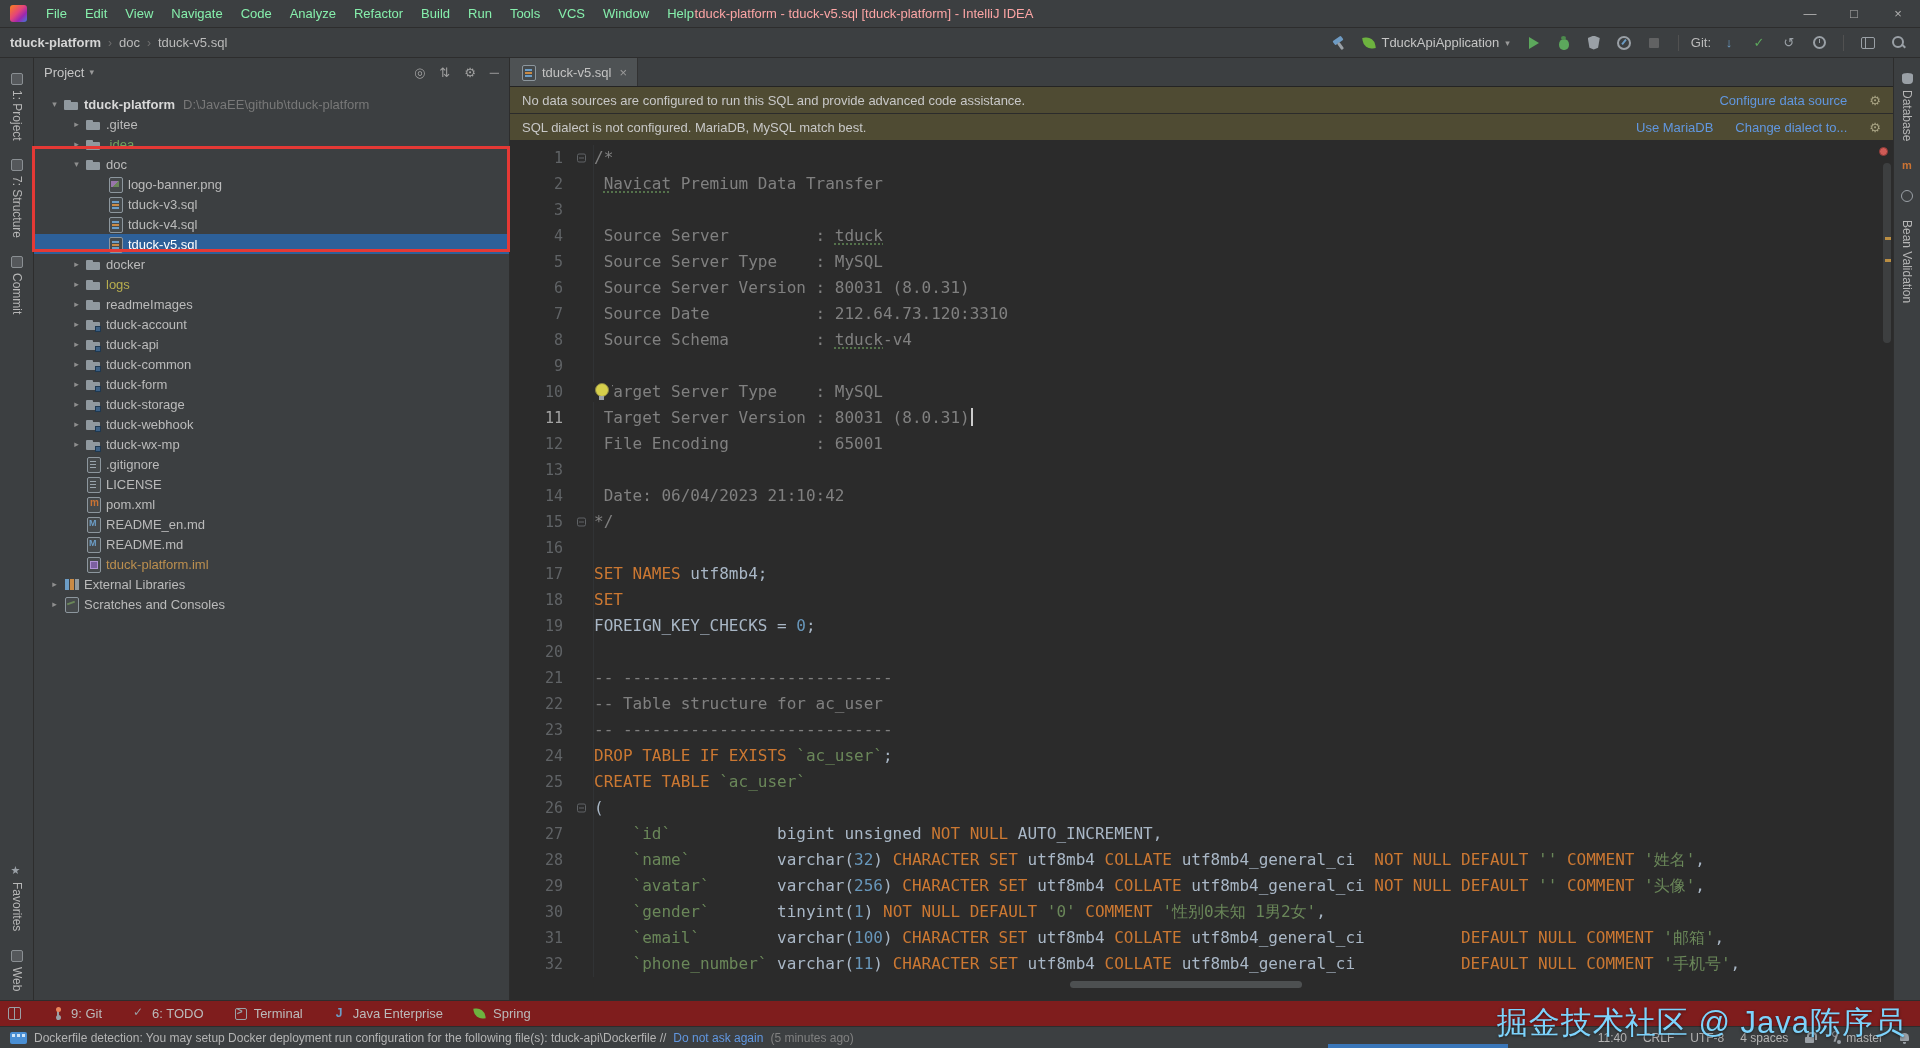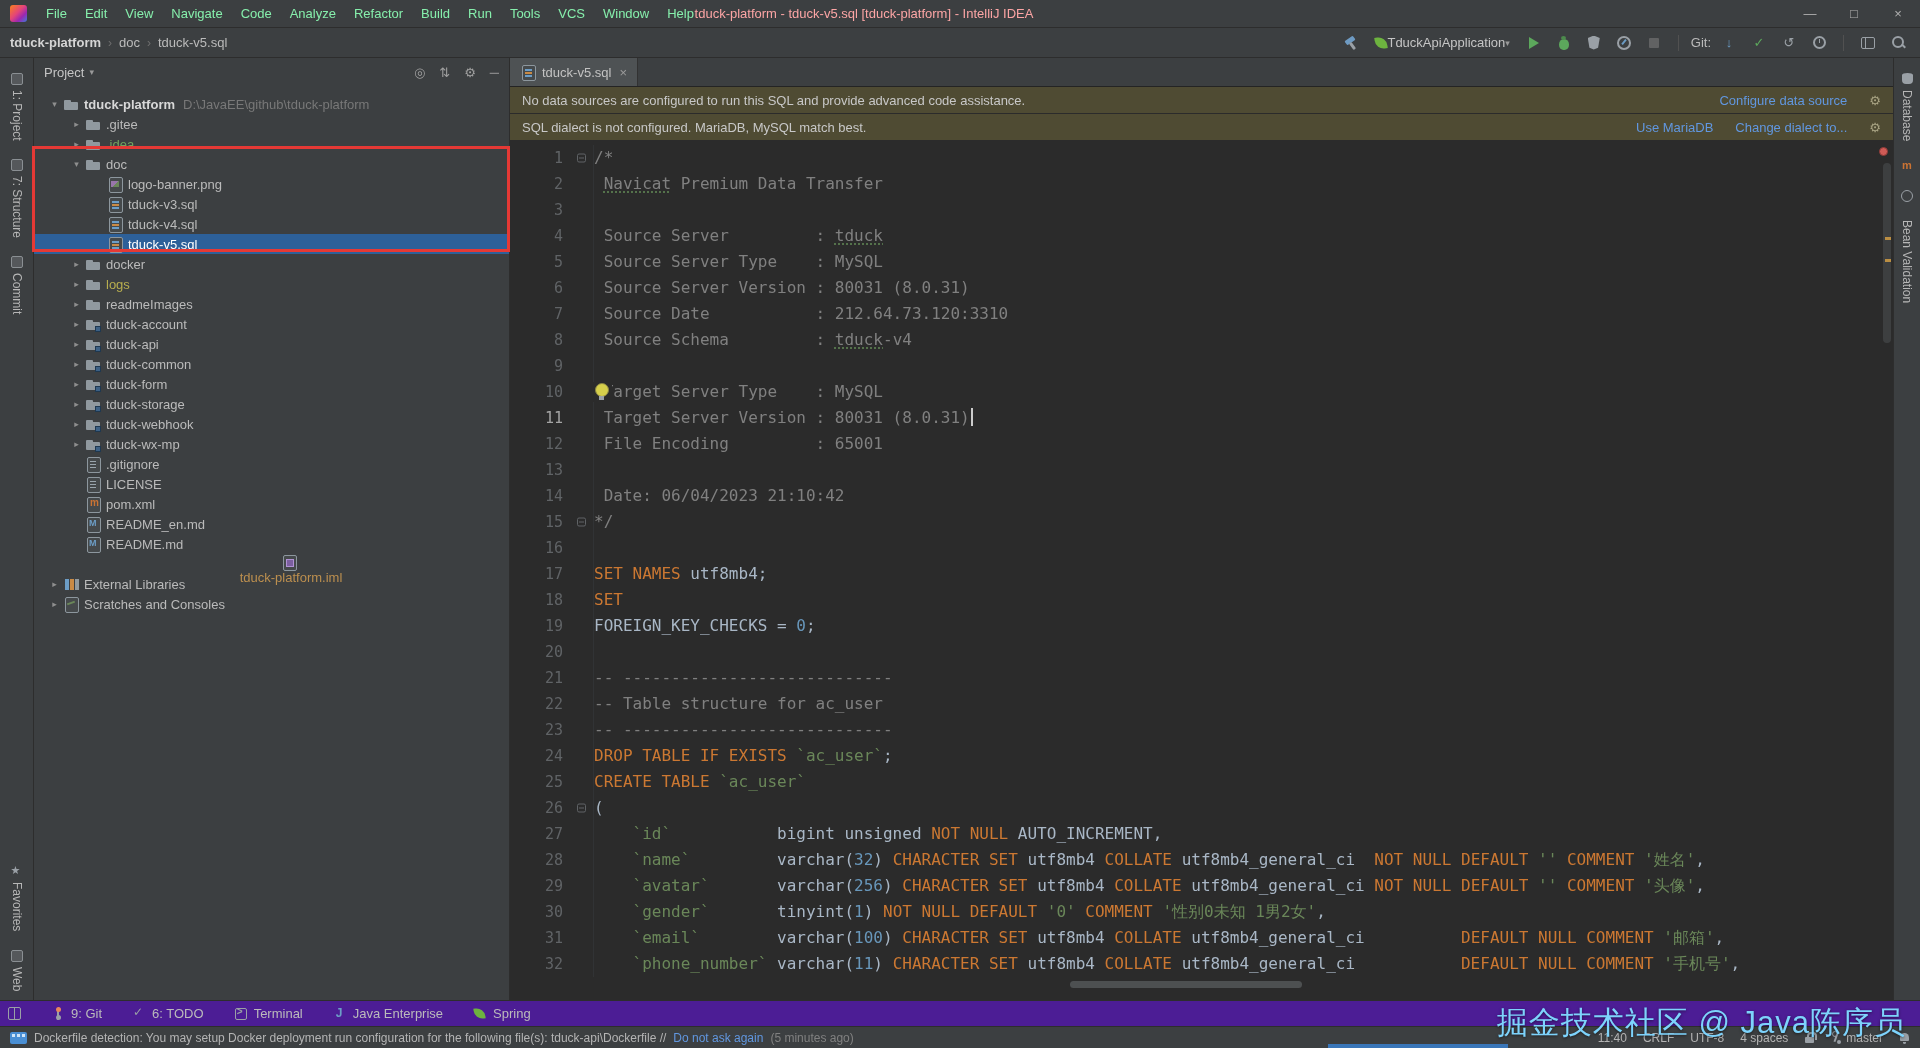--- a/index.html
+++ b/index.html
@@ -15,21 +15,21 @@
 .win-controls{margin-left:auto;display:flex;height:100%}
 .win-btn{width:44px;display:flex;align-items:center;justify-content:center;color:#b0b0b0;font-size:13px}
 
 
 .toolbar2{height:30px;display:flex;align-items:center;border-bottom:1px solid #2d2d2d;padding:0 10px;position:relative;z-index:5}
 .crumbs{display:flex;align-items:center;gap:7px}
 .crumb{color:#bbb}
 .crumb.first{color:#d5d5d5;font-weight:bold}
 .crumb-sep{color:#6e6e6e;font-size:12px}
 .toolbar-right{margin-left:auto;display:flex;align-items:center;gap:6px}
-.run-config{display:flex;align-items:center;padding:2px 6px;color:#c5c5c5}
+.run-config{display:flex;align-items:center;gap:6px;padding:2px 6px;color:#c5c5c5}
 .run-config .chev{font-size:9px;color:#9a9a9a}
 .sep-v{width:1px;height:16px;background:#515151;margin:0 6px}
 .glyph-btn{min-width:24px;height:22px;display:flex;align-items:center;justify-content:center}
 .g-blue{color:#6c9dc6;font-weight:bold}
 .g-green{color:#5ca85c;font-weight:bold}
 .g-gray{color:#9aa0a6}
 
 
 .i-hammer{position:relative;width:16px;height:16px}
 .i-hammer::before{content:"";position:absolute;left:2px;top:3px;width:10px;height:5px;background:#6e9bc3;border-radius:1px;transform:rotate(-35deg)}
@@ -119,21 +119,21 @@
 .bulb{position:absolute;left:-2px;top:3px;width:20px;height:20px;background:#2b2b2b;z-index:2}
 .bulb::before{content:"";position:absolute;left:3px;top:1px;width:12px;height:12px;border-radius:50%;background:#d6cf4b;border:1px solid #8a8544}
 .bulb::after{content:"";position:absolute;left:7px;top:14px;width:5px;height:4px;background:#9aa0a6}
 .caret{display:inline-block;width:2px;height:18px;background:#cccccc;vertical-align:-3px;margin-left:1px}
 .hscroll{position:absolute;left:560px;bottom:12px;width:232px;height:7px;background:#5d6163;border-radius:4px;opacity:.7}
 .vscroll{position:absolute;right:2px;top:22px;width:8px;height:180px;background:#55585a;opacity:.45;border-radius:4px}
 .analysis-dot{position:absolute;top:6px;right:5px;width:9px;height:9px;border-radius:50%;background:#cf5b56;border:1px solid #8e3b38}
 .stripe-tick{position:absolute;right:2px;width:6px;height:3px;background:#d9a343;opacity:.8}
 
 
-.bottom-toolbar{height:26px;background:#4c1d95;border-top:1px solid #2d2d2d;display:flex;align-items:center;padding:0 8px;gap:30px;position:relative;z-index:5}
+.bottom-toolbar{height:26px;background:#7f1d1d;border-top:1px solid #2d2d2d;display:flex;align-items:center;padding:0 8px;gap:30px;position:relative;z-index:5}
 .i-grid{position:relative;width:13px;height:13px;border:1px solid #9aa0a6;border-radius:2px}
 .i-grid::after{content:"";position:absolute;left:5px;top:0;bottom:0;width:1px;background:#9aa0a6;box-shadow:-3px 4px 0 -1px #9aa0a6,3px 4px 0 -1px #9aa0a6}
 .tool-btn{display:flex;align-items:center;gap:6px;color:#bbb}
 .bicon{width:14px;height:14px;position:relative;flex-shrink:0}
 .b-git::before{content:"";position:absolute;left:6px;top:1px;width:2px;height:12px;background:#9aa0a6}
 .b-git::after{content:"";position:absolute;left:4.5px;top:0;width:5px;height:5px;border-radius:50%;background:#e8855c;box-shadow:0 8px 0 #9aa0a6}
 .b-todo::before{content:"✓";position:absolute;left:1px;top:-2px;color:#9aa0a6;font-size:12px}
 .b-term::before{content:"";position:absolute;inset:1px;border:1px solid #9aa0a6;border-radius:2px}
 .b-term::after{content:">";position:absolute;left:3px;top:-1px;color:#9aa0a6;font-size:10px;font-weight:bold}
 .b-jee::before{content:"J";position:absolute;left:3px;top:-1px;color:#6c9dc6;font-weight:bold;font-size:12px}
@@ -402,21 +402,21 @@
         <div class="tree-row" style="padding-left: 34px;">
           <span class="tree-arrow"></span>
           <span class="ic ic-md"></span>
           <span class="tree-label">README_en.md</span>
         </div>
         <div class="tree-row" style="padding-left: 34px;">
           <span class="tree-arrow"></span>
           <span class="ic ic-md"></span>
           <span class="tree-label">README.md</span>
         </div>
-        <div class="tree-row" style="padding-left: 34px; flex-direction: column;">
+        <div class="tree-row" style="padding-left: 34px;">
           <span class="tree-arrow"></span>
           <span class="ic ic-iml"></span>
           <span class="tree-label tl-ignored">tduck-platform.iml</span>
         </div>
         <div class="tree-row" style="padding-left: 12px;">
           <span class="tree-arrow">▸</span>
           <span class="ic ic-libs"></span>
           <span class="tree-label">External Libraries</span>
         </div>
         <div class="tree-row" style="padding-left: 12px;">

